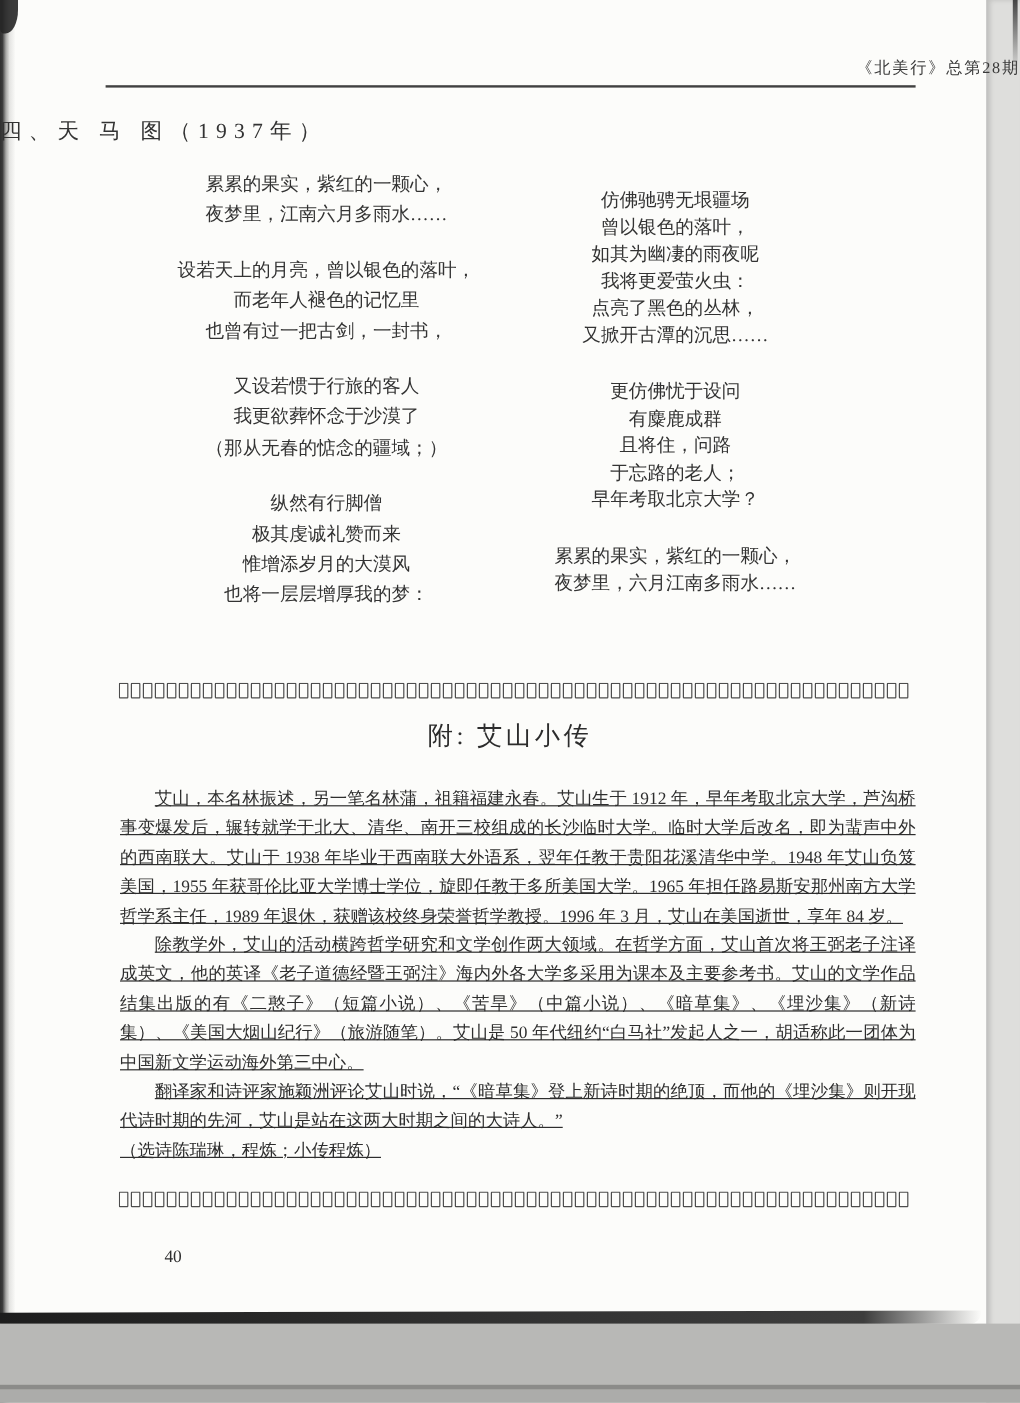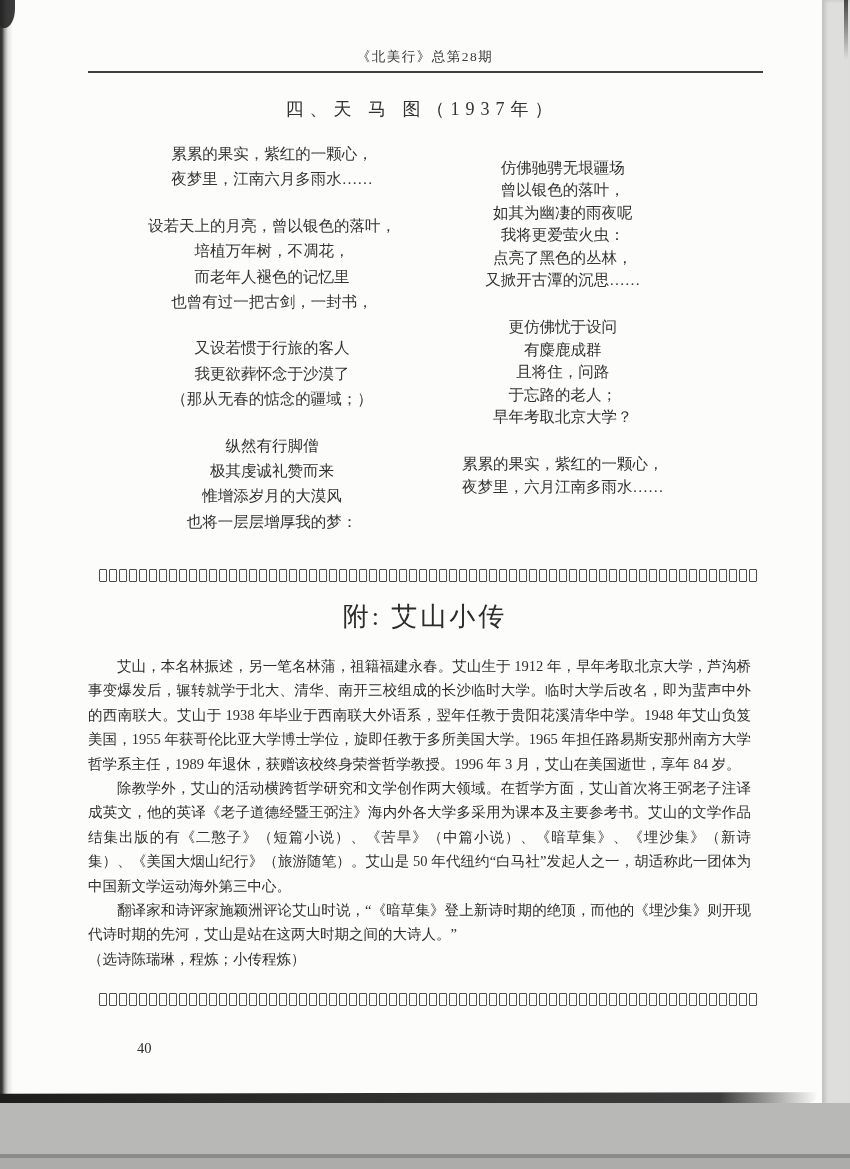--- a/index.html
+++ b/index.html
@@ -37,56 +37,56 @@
     border-radius:0 0 10px 3px;
     transform:rotate(-.12deg);
   }
   .bottom-gray{position:absolute;left:0;top:1103px;width:850px;height:66px;background:#b8b8b6;}
   .bottom-line{position:absolute;left:0;top:1154px;width:850px;height:4px;background:#8b8b89;}
   .bottom-last{position:absolute;left:0;top:1158px;width:850px;height:11px;background:#acacaa;}
 
   
   .header-text{
     position:absolute;top:48px;left:0;width:850px;
-    text-align:center;font-size:13.5px;letter-spacing:1.5px;color:#3a3a3a;
+    text-align:right;font-size:13.5px;letter-spacing:1.5px;color:#3a3a3a;
   }
   .header-rule{
     position:absolute;top:71px;left:88px;width:675px;height:2px;background:#414141;
   }
 
   
   .poem-title{
     position:absolute;top:97px;left:0;width:752px;margin:0;
-    text-align:center;font-size:18px;font-weight:normal;
-    letter-spacing:6px;color:#333;padding-left:46px;
+    font-size:18px;font-weight:normal;
+    letter-spacing:6px;color:#333;
   }
   .poem-col{position:absolute;top:141px;font-size:15.5px;color:#333;}
   .poem-col-left{left:148px;line-height:25.4px;}
   .poem-col-right{left:462px;line-height:22.4px;}
   .poem-col-left .stanza{margin-bottom:21px;}
   .poem-col-right .stanza{margin-bottom:25px;margin-top:16px;}
   .poem-line{display:block;white-space:nowrap;text-align:center;}
 
   
   .rect-divider{position:absolute;left:99px;width:665px;height:14px;line-height:0;white-space:nowrap;overflow:hidden;}
   .rect-divider i{
     display:inline-block;width:6px;height:11px;margin-right:2px;
     border:1px solid #4d4d4d;background:#fdfdfb;border-radius:1px;
   }
   .divider-top{top:569px;}
   .divider-bottom{top:993px;}
 
   
   .bio-heading{
     position:absolute;top:599px;left:0;width:850px;margin:0;
-    text-align:center;font-size:26px;font-weight:normal;letter-spacing:3px;color:#2c2c2c;
+    text-align:center;font-size:21px;font-weight:normal;letter-spacing:3px;color:#2c2c2c;
   }
   .bio-text{
-    position:absolute;left:88px;top:654px;width:663px;
-    font-size:14.5px;line-height:24.4px;text-align:justify;color:#2e2e2e;
+    position:absolute;left:100px;top:654px;width:663px;
+    font-size:14.5px;line-height:24.4px;text-align:justify;color:#2e2e2e;text-decoration:underline;
   }
   .bio-text p{margin:0;text-indent:2em;}
   .attribution{
     text-indent:0 !important;padding-right:6px;
   }
 
   
   .page-number{
     position:absolute;left:137px;top:1040px;
     font-size:14.5px;color:#2e2e2e;
@@ -111,21 +111,20 @@
 
   <h1 class="poem-title">四、天 马 图（1937年）</h1>
 
   <div class="poem-col poem-col-left">
     <div class="stanza">
       <span class="poem-line">累累的果实，紫红的一颗心，</span>
       <span class="poem-line">夜梦里，江南六月多雨水……</span>
     </div>
     <div class="stanza">
       <span class="poem-line">设若天上的月亮，曾以银色的落叶，</span>
-      <span class="poem-line">培植万年树，不凋花，</span>
       <span class="poem-line">而老年人褪色的记忆里</span>
       <span class="poem-line">也曾有过一把古剑，一封书，</span>
     </div>
     <div class="stanza">
       <span class="poem-line">又设若惯于行旅的客人</span>
       <span class="poem-line">我更欲葬怀念于沙漠了</span>
       <span class="poem-line">（那从无春的惦念的疆域；）</span>
     </div>
     <div class="stanza">
       <span class="poem-line">纵然有行脚僧</span>

